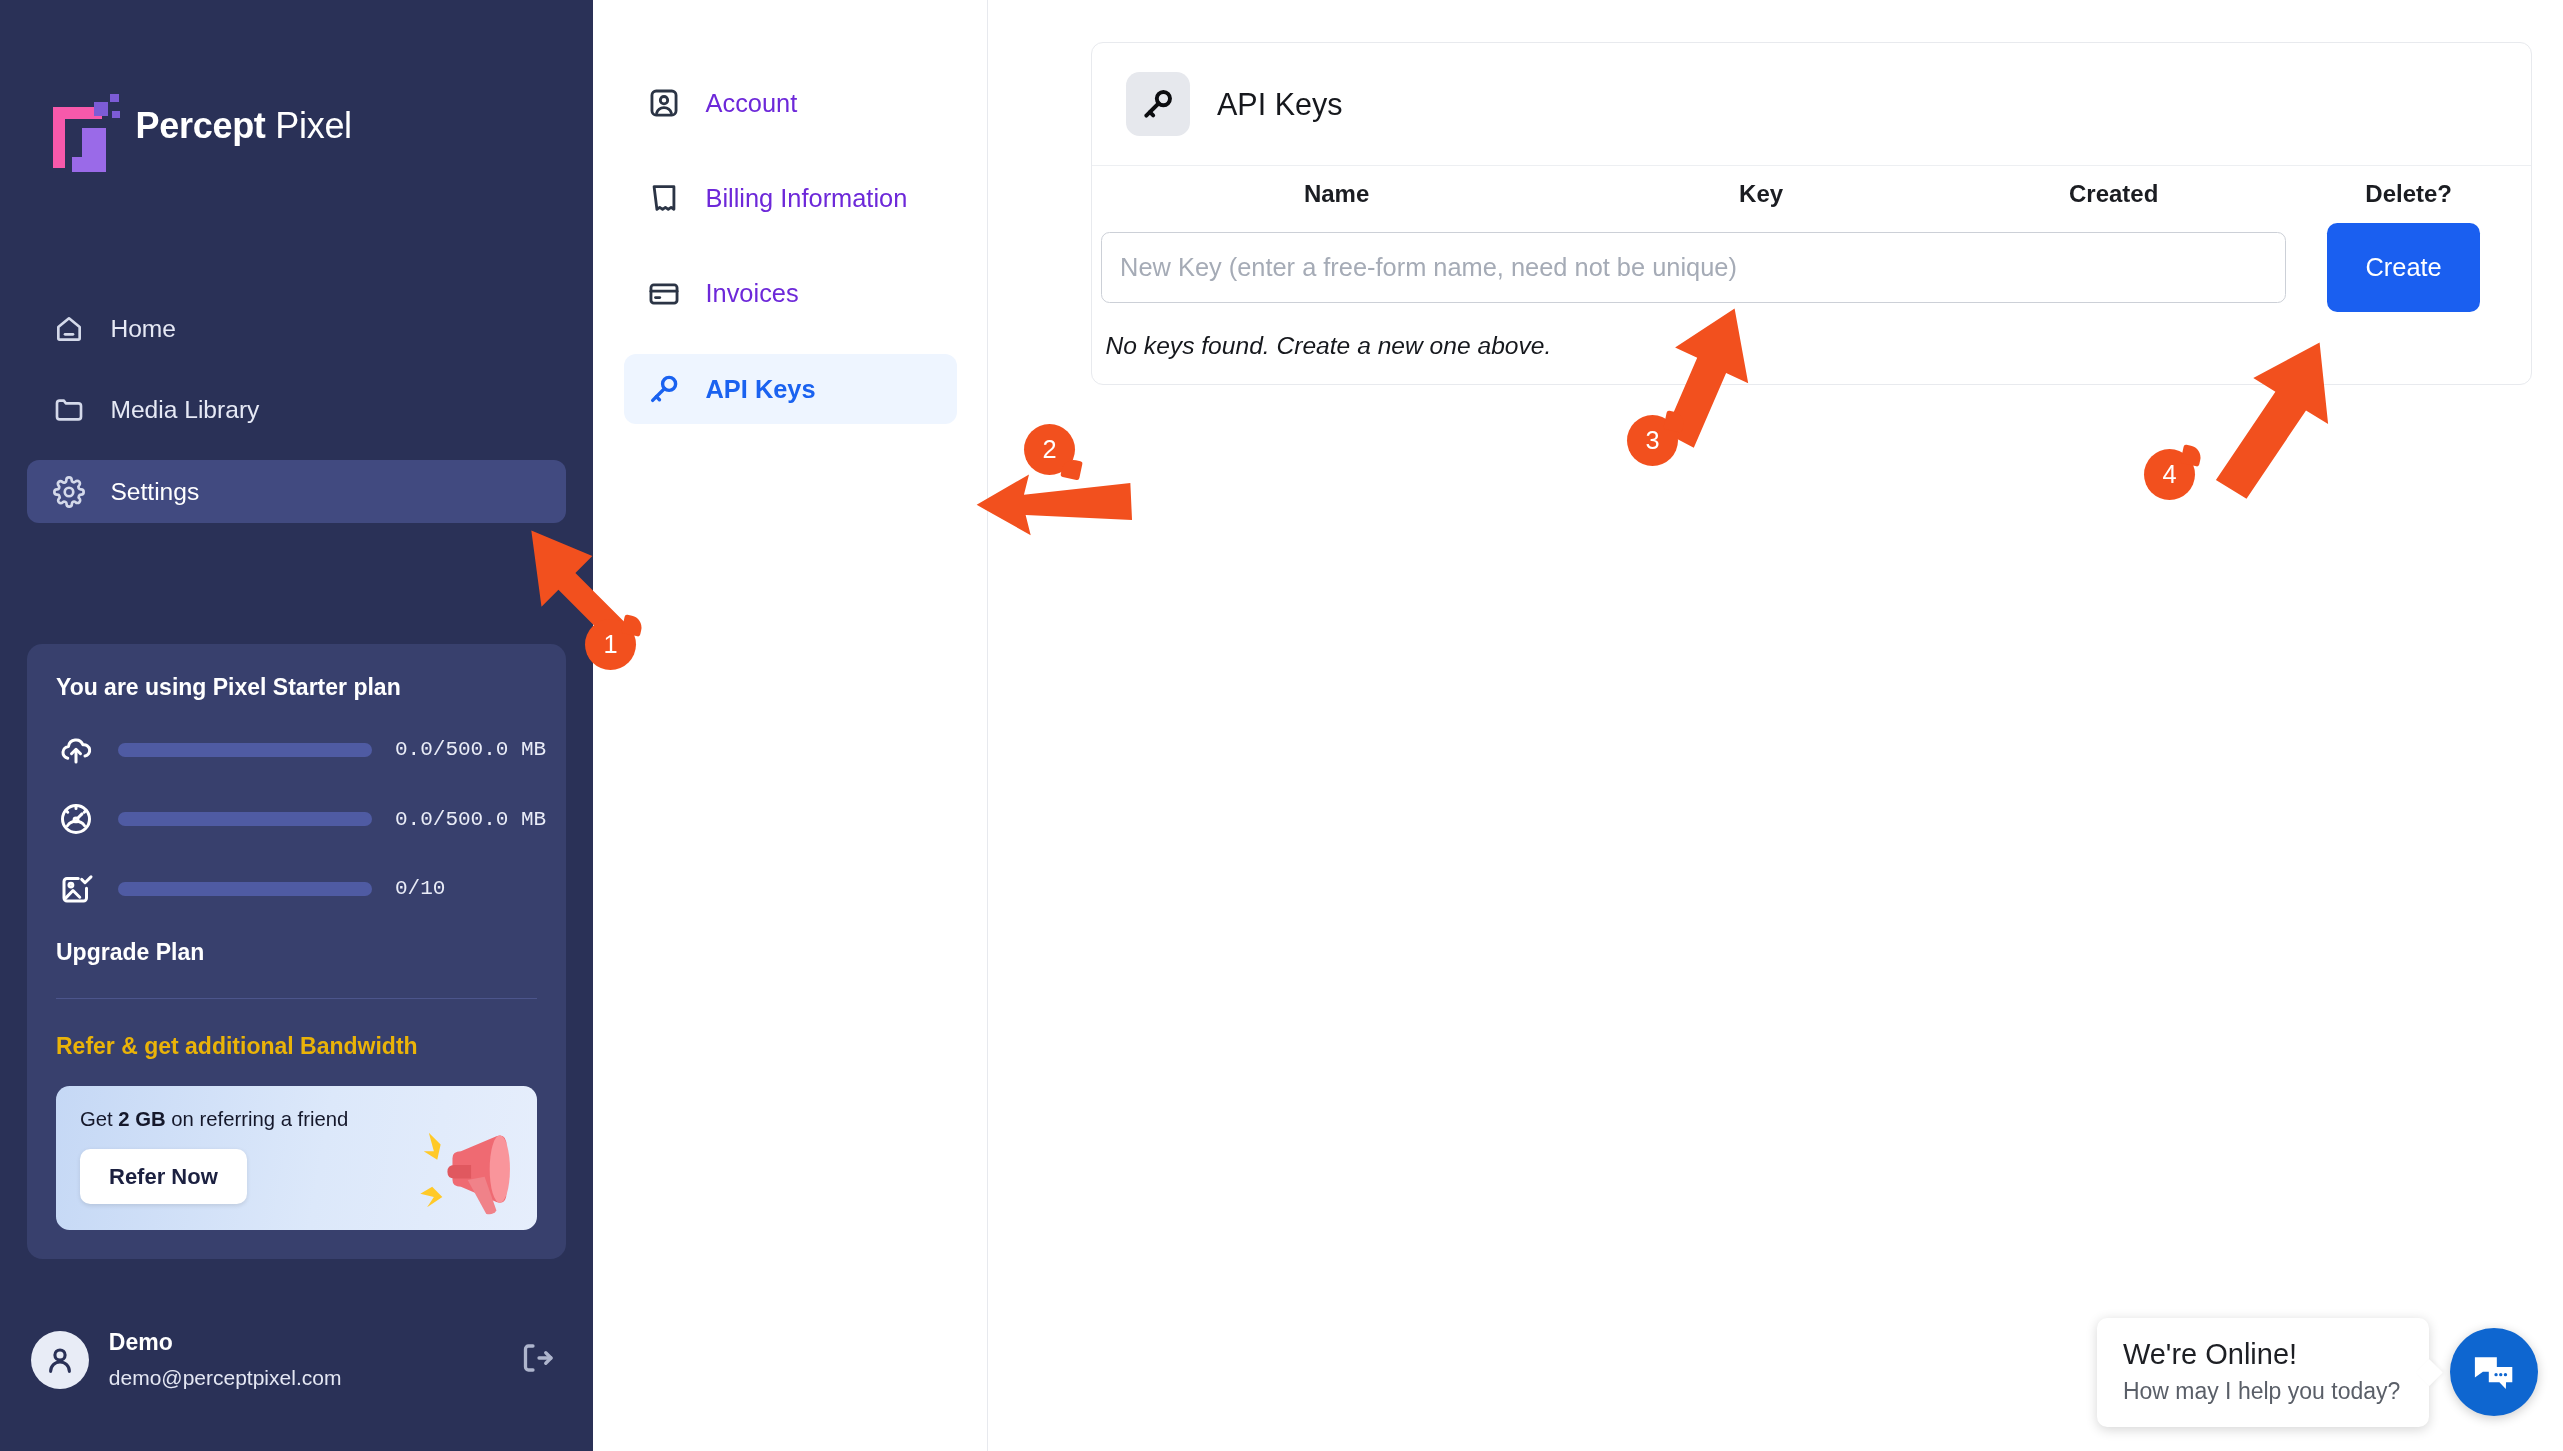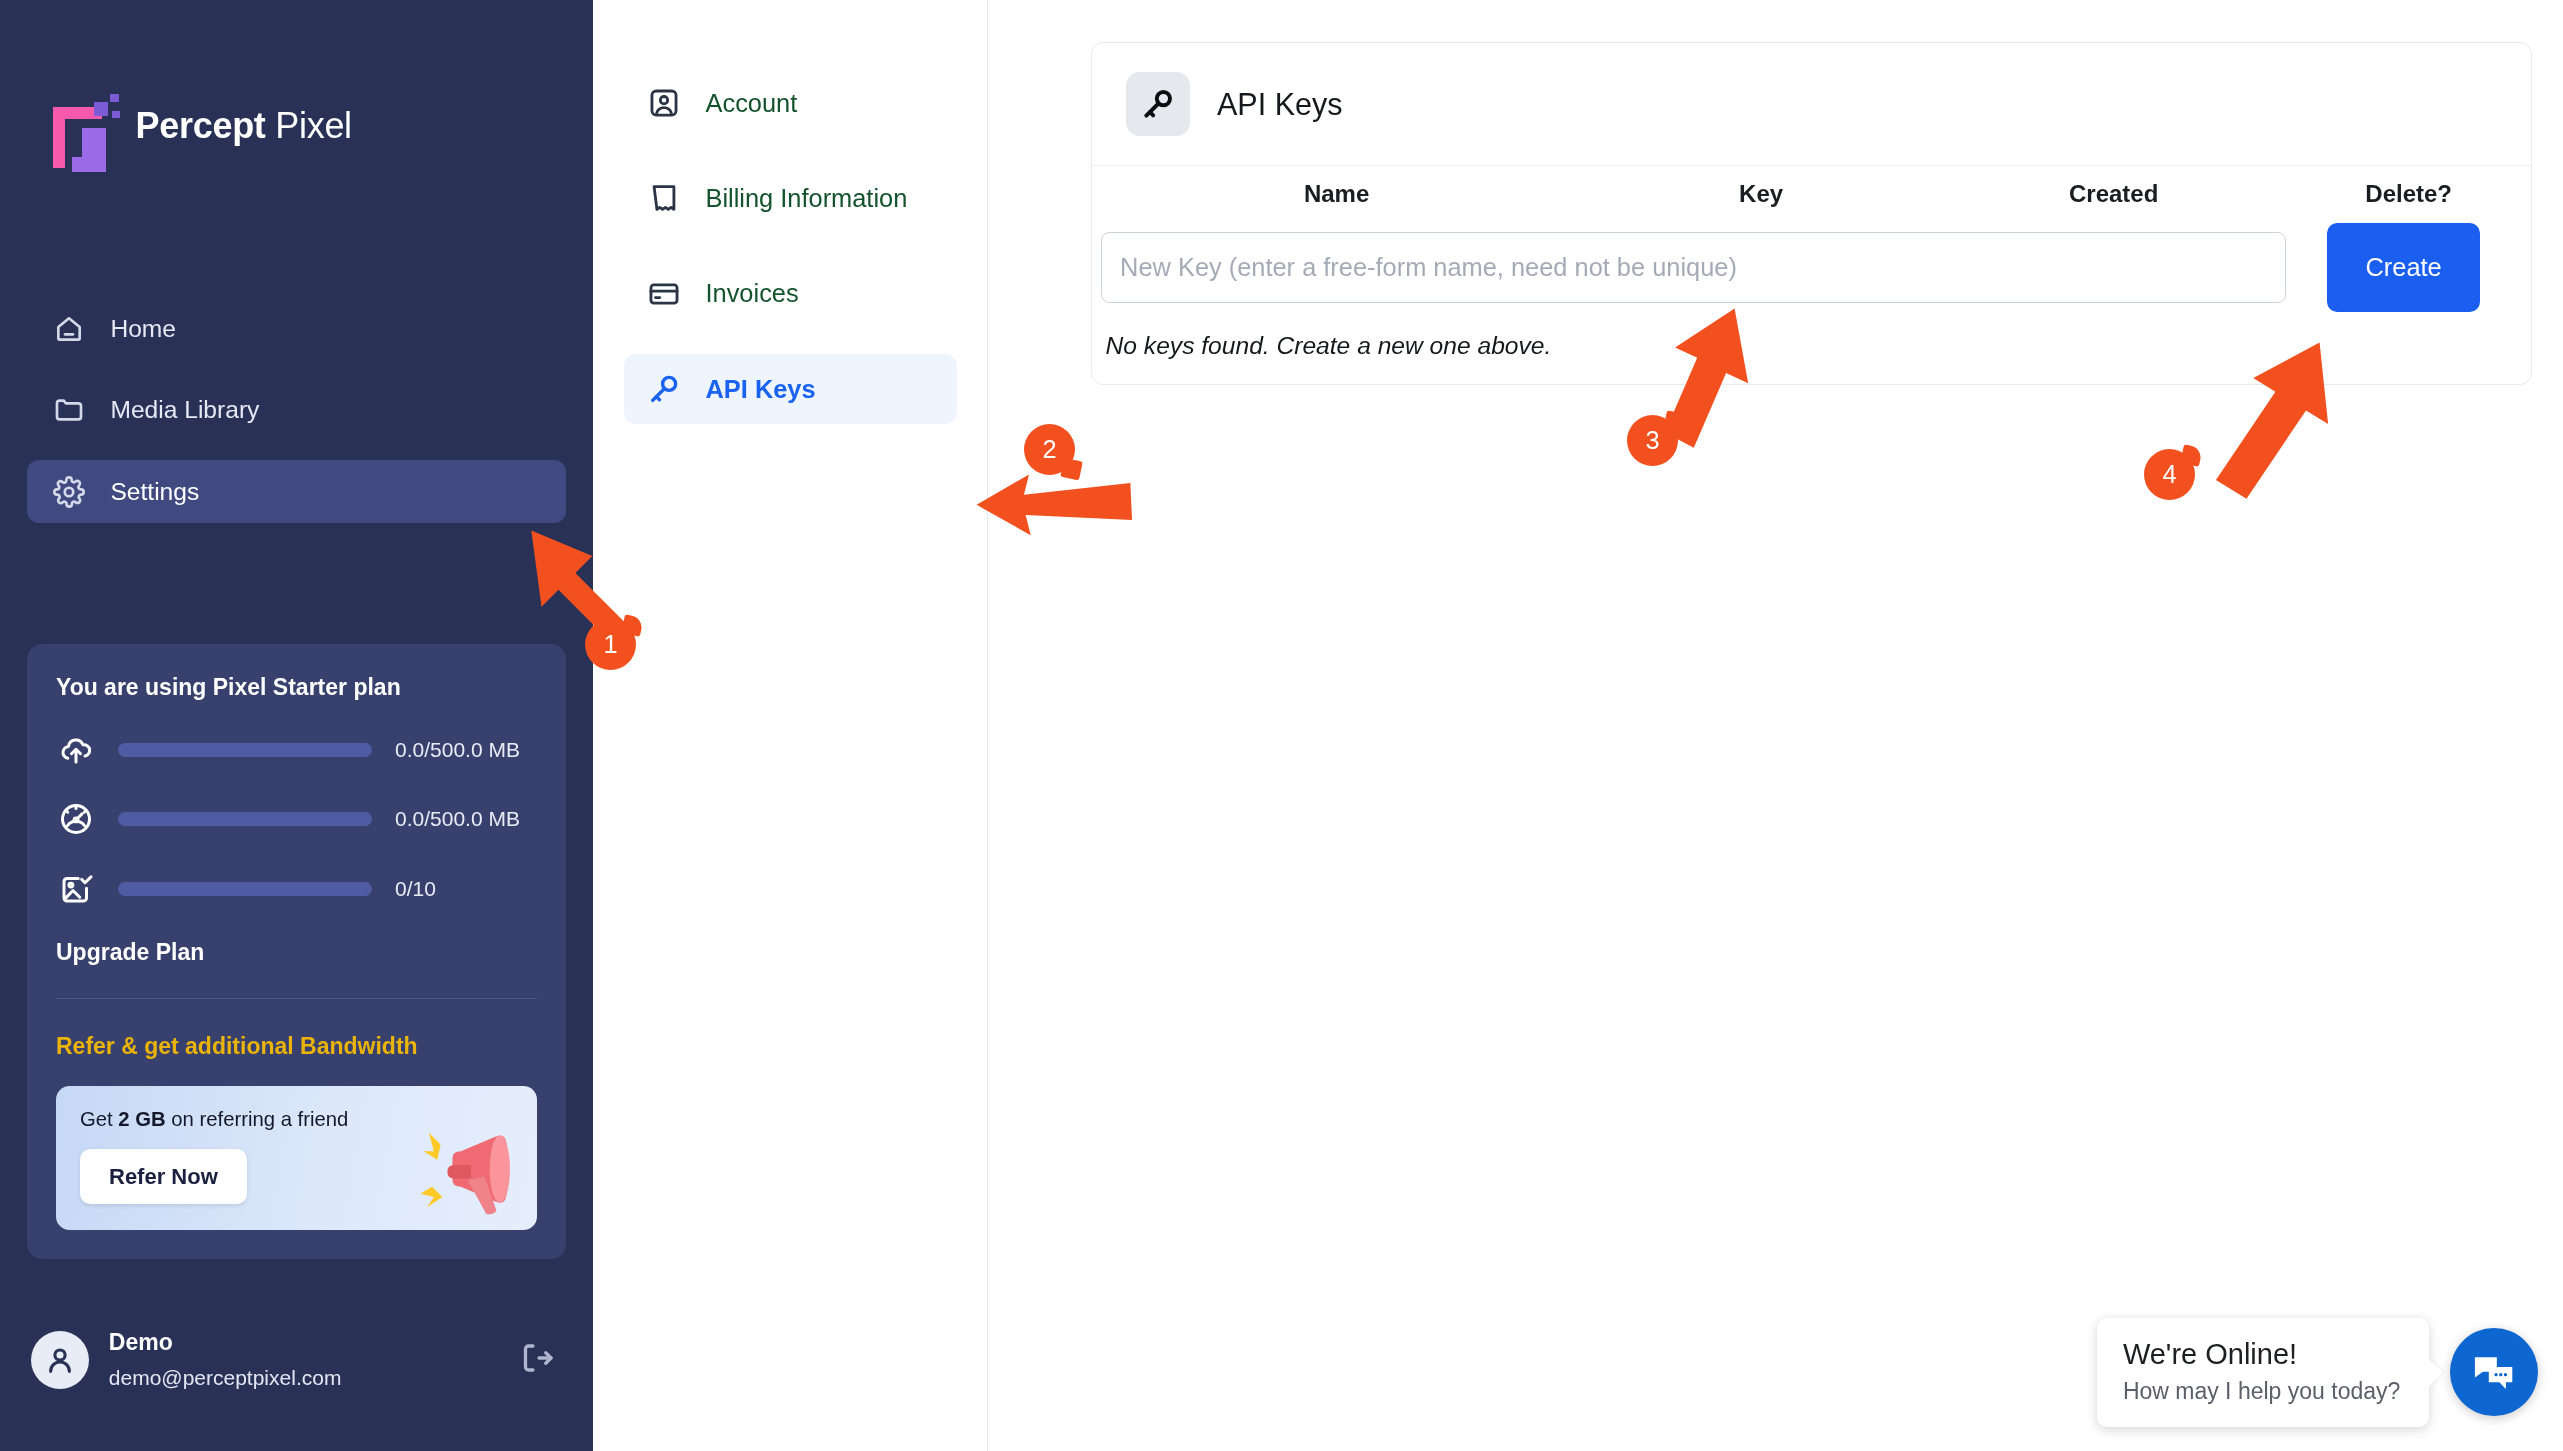--- a/index.html
+++ b/index.html
@@ -66,21 +66,21 @@
   .nav-ico svg { width: 32px; height: 32px; stroke: #d4d9ea; fill: none; stroke-width: 2; stroke-linecap: round; stroke-linejoin: round; }
 
   
   .plan-card {
     margin: 102px 27px 0 27px;
     background: #38406d;
     border-radius: 15.3px;
     padding: 30.5px 29px 29px 29px;
   }
   .plan-title { color: #fff; font-size: 23px; font-weight: 700; margin-bottom: 29px; }
-  .usage-row { display: flex; align-items: center; gap: 23px; margin-bottom: 30.5px; }
+  .usage-row { display: flex; align-items: center; gap: 23px; margin-bottom: 30.5px; font-family: Liberation Mono, monospace; }
   .usage-ico { width: 39px; height: 39px; flex: 0 0 39px; display: flex; align-items: center; justify-content: center; }
   .usage-ico svg { width: 36px; height: 36px; stroke: #ffffff; fill: none; stroke-width: 2; stroke-linecap: round; stroke-linejoin: round; }
   .bar-track { width: 254px; height: 13.6px; border-radius: 8.5px; background: #4f5ba3; flex: 0 0 254px; }
   .bar-fill { height: 100%; border-radius: 8.5px; background: #6470c4; }
   .usage-label { color: #e9ecf7; font-size: 21px; white-space: nowrap; }
   .upgrade-link { color: #fff; font-size: 23px; font-weight: 700; margin-top: 6.8px; cursor: pointer; }
   .plan-div { height: 1.7px; background: #4c558c; margin: 32px 0 34px 0; }
   .refer-title { color: #eab308; font-size: 23px; font-weight: 700; margin-bottom: 25.4px; }
   .refer-box {
     position: relative;
@@ -114,21 +114,21 @@
 
   
   .subnav {
     width: 395px; flex: 0 0 395px; height: 1452px;
     background: #ffffff; border-right: 1.7px solid #e7e9ee;
     padding: 68px 30.5px 0 30.5px;
   }
   .subnav-item {
     display: flex; align-items: center; gap: 24px;
     height: 70px; padding: 0 22px; border-radius: 12px;
-    font-size: 25.4px; color: #14532d; margin-bottom: 25.4px; cursor: pointer;
+    font-size: 25.4px; color: #6d28d9; margin-bottom: 25.4px; cursor: pointer;
     white-space: nowrap;
   }
   .subnav-item.active { background: #eef5ff; color: #1a62f0; font-weight: 700; }
   .sub-ico { width: 36px; height: 36px; flex: 0 0 36px; display: flex; align-items: center; justify-content: center; }
   .sub-ico svg { width: 34px; height: 34px; stroke: #2b3445; fill: none; stroke-width: 2; stroke-linecap: round; stroke-linejoin: round; }
   .subnav-item.active .sub-ico svg { stroke: #1a62f0; stroke-width: 2.4; }
 
   
   .main { flex: 1 1 auto; height: 1452px; background: #ffffff; position: relative; }
   .panel {

